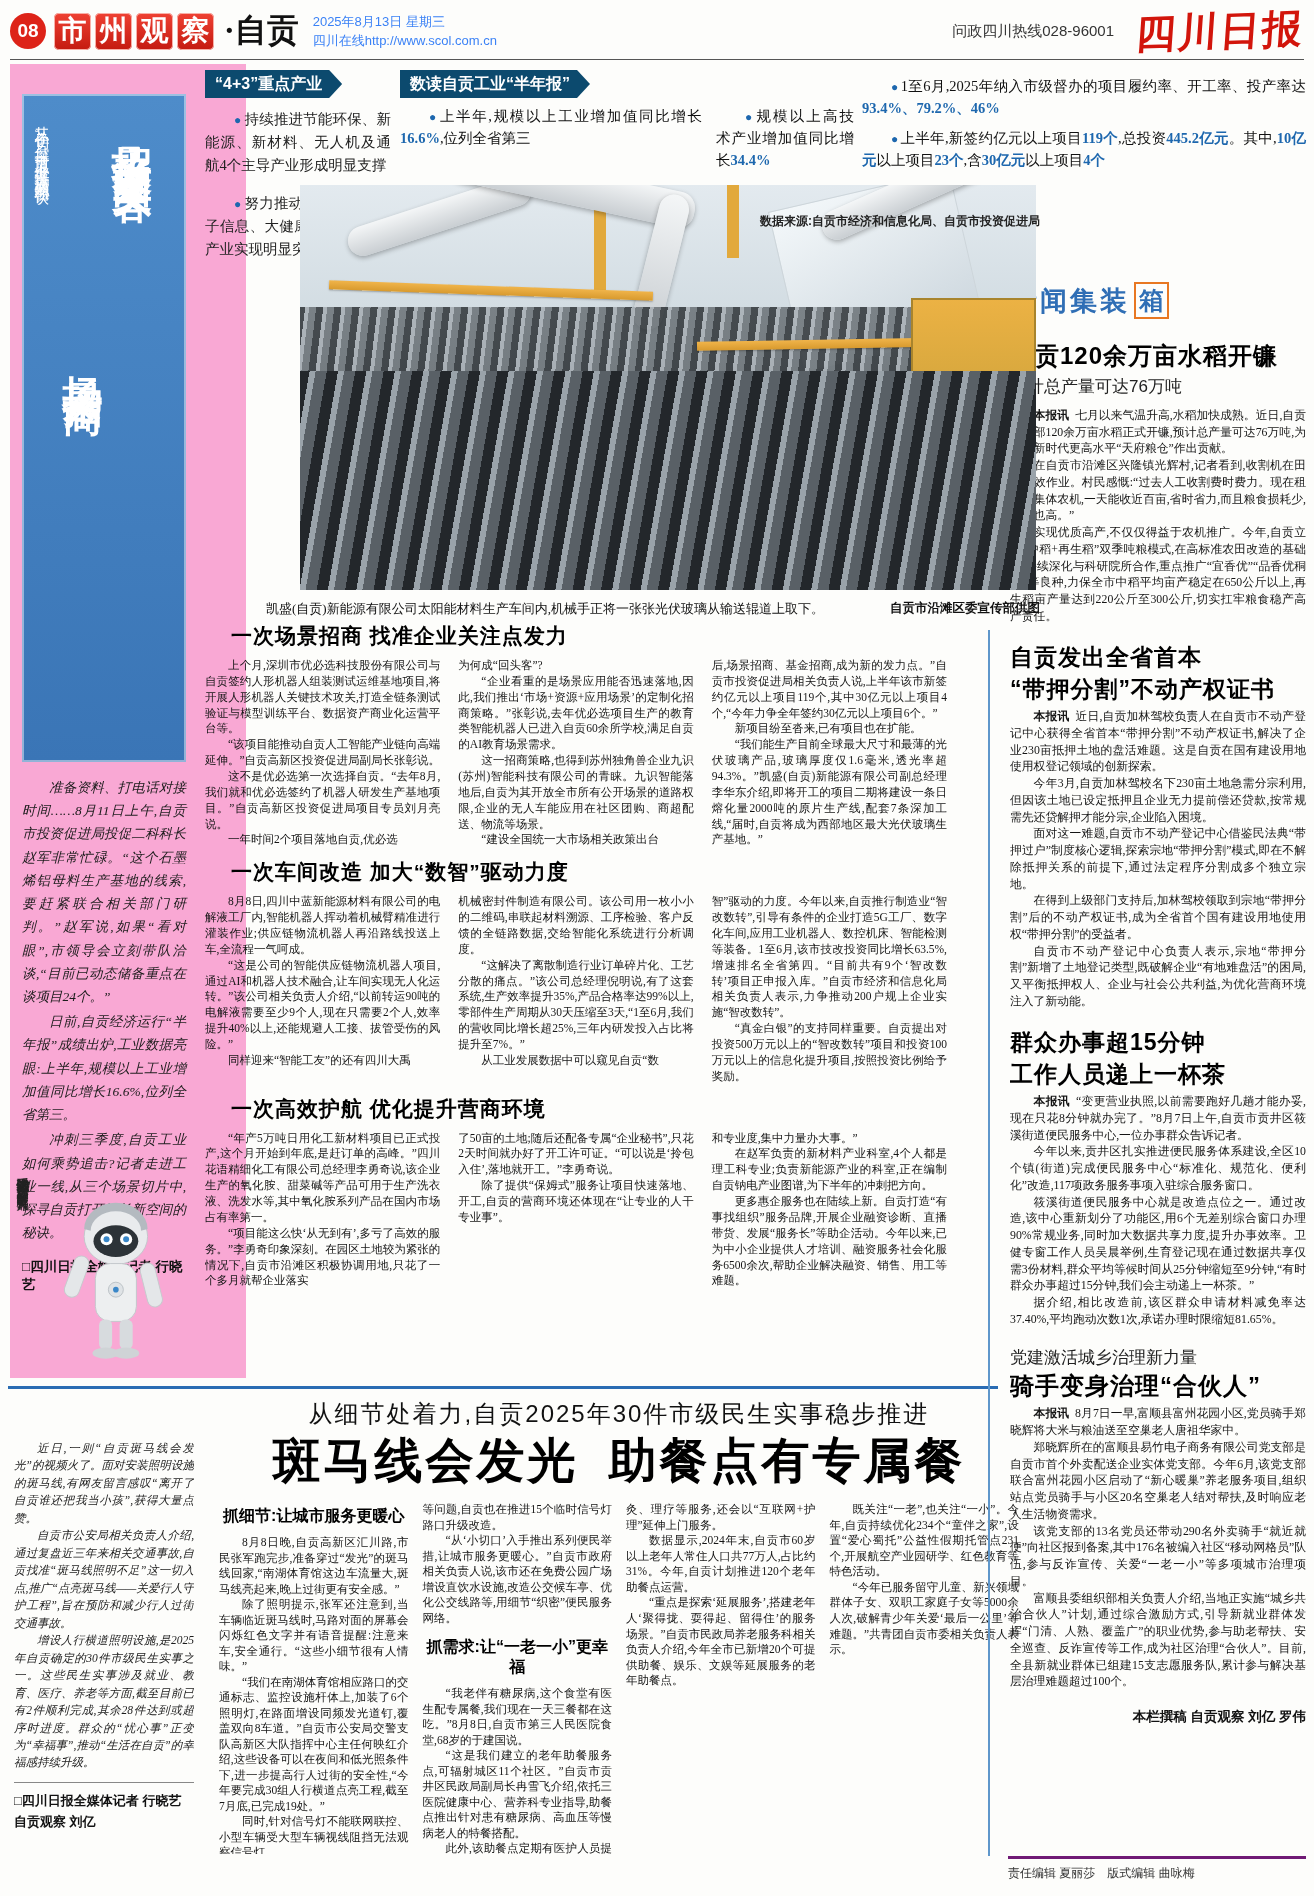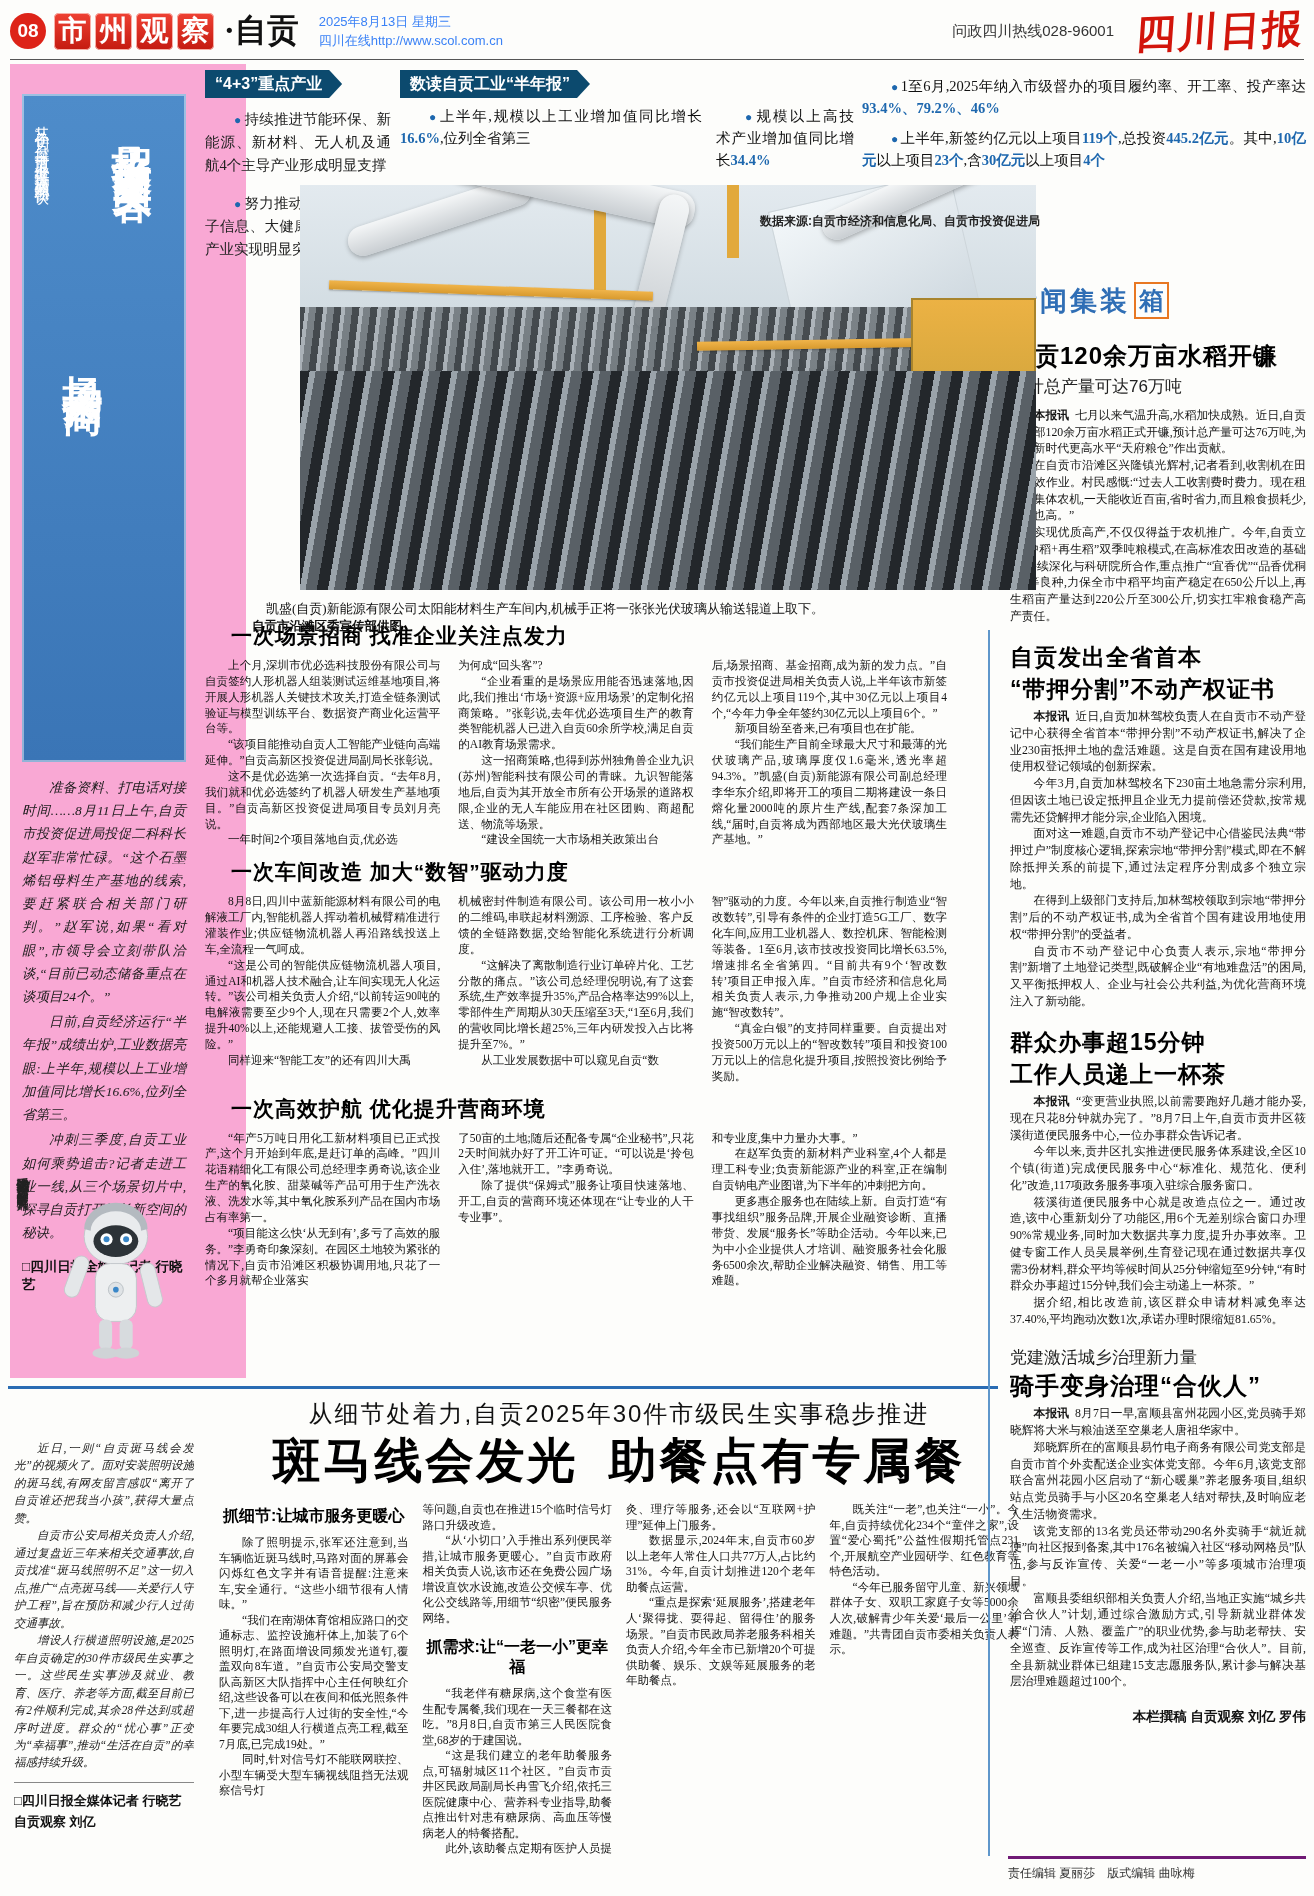--- a/index.html
+++ b/index.html
@@ -5,21 +5,21 @@
   html,body{margin:0;padding:0;background:#ffffff;}
   .page{position:relative;width:1314px;height:1896px;background:#fdfdfb;overflow:hidden;
         font-family:"Liberation Serif","DejaVu Serif",serif;color:#1a1a1a;}
   
   .header{position:absolute;left:10px;top:6px;width:1294px;height:50px;display:flex;align-items:center;}
   .header:after{content:"";position:absolute;left:0;right:0;bottom:-4px;border-bottom:1px solid #555;}
   .pagenum{width:36px;height:36px;border-radius:50%;background:#dd2318;color:#fff;display:flex;align-items:center;justify-content:center;
            font:bold 19px "Liberation Sans",sans-serif;margin-right:8px;flex:0 0 auto;}
   .secbox{width:37px;height:37px;background:linear-gradient(180deg,#ef4133,#c41a10);color:#fff;border-radius:5px;margin-right:4px;
           display:flex;align-items:center;justify-content:center;font:bold 28px "Liberation Serif",serif;box-shadow:inset 0 0 0 1px #f8b0a8;}
-  .secsuffix{font:bold 32px "Liberation Serif",serif;color:#111;margin:0 20px 0 6px;}
+  .secsuffix{font:bold 32px "Liberation Serif",serif;color:#111;margin:0 14px 0 6px;}
   .dateblock{font:13px/1.5 "Liberation Sans",sans-serif;color:#3b82f6;}
   .spacer{flex:1;}
   .hotline{font:15px "Liberation Sans",sans-serif;color:#333;margin-right:22px;}
   .masthead{font:bold 40px "Liberation Serif",serif;color:#d2150b;transform:rotate(-2deg) skewX(-6deg);letter-spacing:2px;}
   
   .left-panel{position:absolute;left:10px;top:64px;width:188px;height:1314px;background:#f9a8d4;padding-left:48px;}
   .lead-box{position:absolute;left:12px;top:30px;width:164px;height:668px;background:linear-gradient(180deg,#4e8cca,#3a75b6);
             box-shadow:inset 0 0 0 2px rgba(255,255,255,.45);}
   .lead-box-inner{writing-mode:vertical-rl;height:100%;box-sizing:border-box;padding:20px 8px;color:#fff;}
   .lt-main{font:bold 40px/1.08 "Liberation Serif",serif;letter-spacing:5px;margin-left:6px;}
@@ -61,21 +61,21 @@
   .ph-post{position:absolute;background:#e2a93c;width:12px;top:0;height:27%;}
   .ph-post.p1{left:40%;} .ph-post.p2{left:58%;height:18%;}
   .ph-machine{position:absolute;right:0;top:28%;width:17%;height:34%;background:linear-gradient(180deg,#ecb244,#caa13a);box-shadow:inset 0 0 0 2px #a8842d;}
   .ph-arm{position:absolute;background:linear-gradient(#f4f6f7,#c9ced2);border-radius:16px;box-shadow:0 2px 5px rgba(0,0,0,.3);}
   .ph-arm.a1{left:6%;top:4%;width:26%;height:30px;transform:rotate(-18deg);}
   .ph-arm.a2{left:20%;top:-4%;width:34%;height:36px;transform:rotate(12deg);}
   .ph-arm.a3{left:47%;top:2%;width:30px;height:34%;transform:rotate(14deg);}
   .ph-arm.a4{left:70%;top:-2%;width:26%;height:30px;transform:rotate(-24deg);}
   .ph-glass{position:absolute;right:9%;top:1%;width:25%;height:40%;transform:rotate(-13deg);
       background:linear-gradient(160deg,rgba(245,249,251,.95),rgba(198,209,217,.75));border:1px solid #cdd5da;}
-  .ph-caption{position:absolute;left:240px;top:600px;width:800px;display:flex;font:13px/1.4 "Liberation Serif",serif;color:#111;z-index:3;flex-direction:column;}
+  .ph-caption{position:absolute;left:240px;top:600px;width:800px;display:flex;font:13px/1.4 "Liberation Serif",serif;color:#111;z-index:3;}
   .ph-caption .cap{flex:1;text-indent:2em;}
   .ph-caption .credit{font-weight:bold;white-space:nowrap;margin-left:12px;font-family:"Liberation Sans",sans-serif;font-size:12.5px;}
   
   .main-article{position:absolute;left:205px;top:622px;width:742px;height:762px;overflow:hidden;}
   .art-sec{margin-bottom:10px;}
   .art-sec h2{margin:0 0 8px 26px;font:bold 21px "Liberation Sans","DejaVu Sans",sans-serif;color:#000;letter-spacing:1px;}
   .cols{display:flex;gap:18px;}
   .col{flex:1;font:11.5px/1.38 "Liberation Serif",serif;color:#151515;}
   .col p{margin:0;text-indent:2em;text-align:justify;}
   .col p.cont{text-indent:0;}
@@ -289,20 +289,21 @@
   </div>
   <div class="bottom-main">
     <div class="b-kicker">从细节处着力,自贡2025年30件市级民生实事稳步推进</div>
     <div class="b-headline">
       <span>斑马线会发光</span><span>助餐点有专属餐</span>
     </div>
     <div class="bcols">
       <div class="bcol">
         <div class="bsubhead">抓细节:让城市服务更暖心</div>
         <div>
+            <p>8月8日晚,自贡高新区汇川路,市民张军跑完步,准备穿过“发光”的斑马线回家,“南湖体育馆这边车流量大,斑马线亮起来,晚上过街更有安全感。”</p>
             <p>除了照明提示,张军还注意到,当车辆临近斑马线时,马路对面的屏幕会闪烁红色文字并有语音提醒:注意来车,安全通行。“这些小细节很有人情味。”</p>
             <p>“我们在南湖体育馆相应路口的交通标志、监控设施杆体上,加装了6个照明灯,在路面增设同频发光道钉,覆盖双向8车道。”自贡市公安局交警支队高新区大队指挥中心主任何映红介绍,这些设备可以在夜间和低光照条件下,进一步提高行人过街的安全性,“今年要完成30组人行横道点亮工程,截至7月底,已完成19处。”</p>
             <p>同时,针对信号灯不能联网联控、小型车辆受大型车辆视线阻挡无法观察信号灯</p>
           </div>
       </div>
       <div class="bcol">
         <div>
             <p class="cont">等问题,自贡也在推进15个临时信号灯路口升级改造。</p>
             <p>“从‘小切口’入手推出系列便民举措,让城市服务更暖心。”自贡市政府相关负责人说,该市还在免费公园广场增设直饮水设施,改造公交候车亭、优化公交线路等,用细节“织密”便民服务网络。</p>
           </div>

